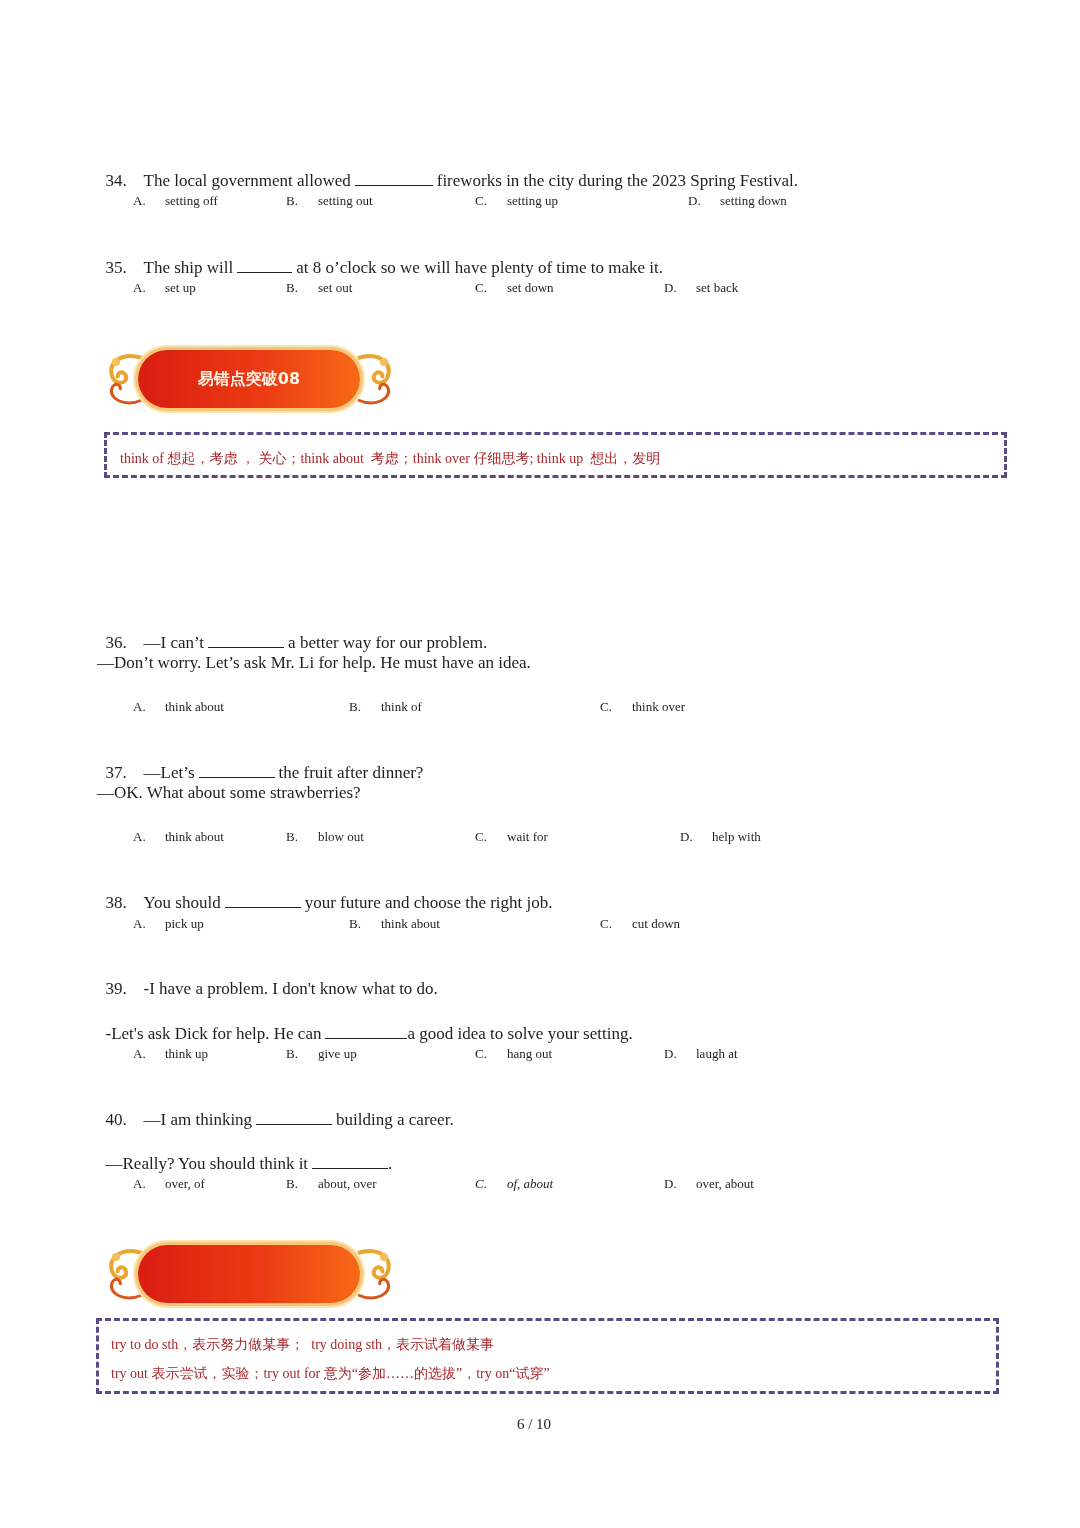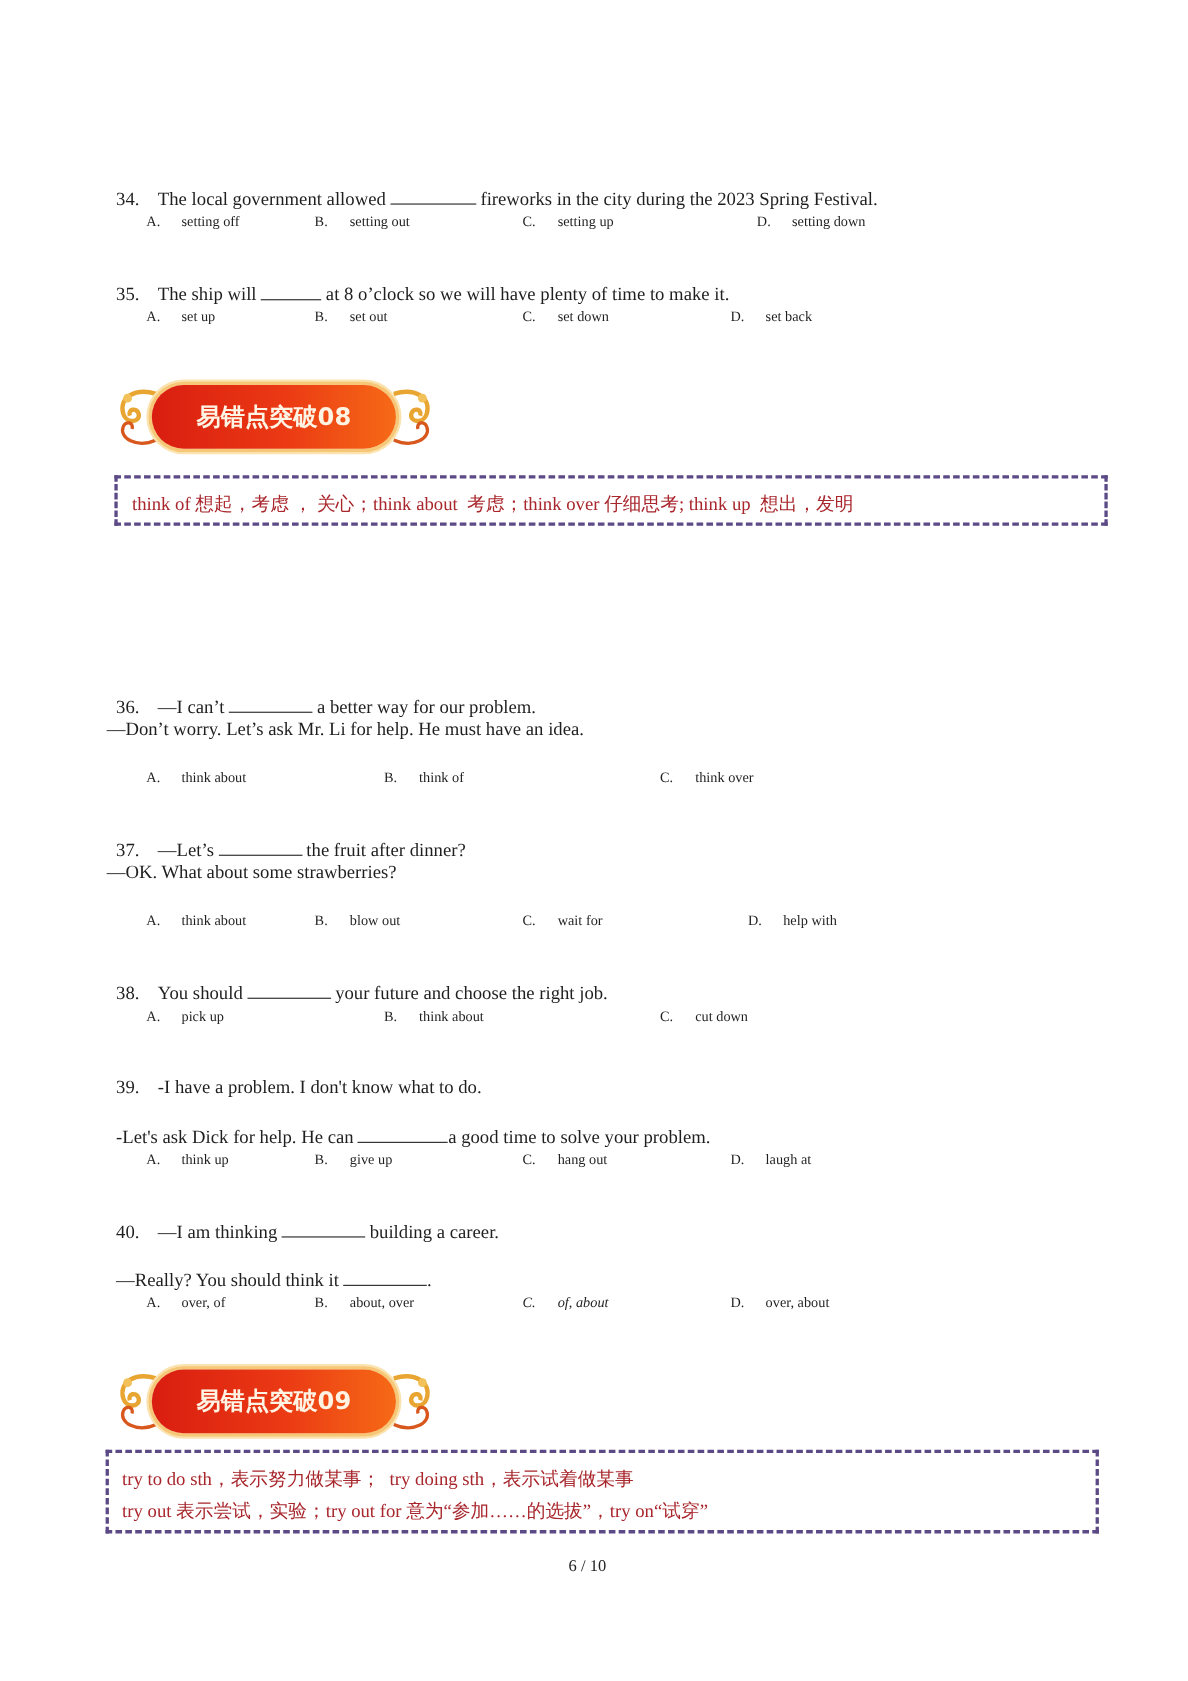--- a/index.html
+++ b/index.html
@@ -22,37 +22,37 @@
     }
     .badge .pill {
       position: absolute; left: 38px; top: 8px; width: 222px; height: 58px;
       border-radius: 30px;
       background: linear-gradient(90deg, #d91d10 0%, #eb3a14 55%, #f66a16 100%);
       box-shadow: 0 0 0 3px #f5c777, 0 0 0 5px #fbe3b0;
     }
     .badge .label {
       position: absolute; left: 38px; top: 8px; width: 222px; height: 58px;
       display: flex; align-items: center; justify-content: center;
-      font-family: "DejaVu Sans", sans-serif; font-weight: bold; font-size: 22px;
+      font-family: "DejaVu Sans", sans-serif; font-weight: bold; font-size: 16px;
       color: #fff3e3; letter-spacing: 0px;
     }
     .badge .scroll {
       position: absolute; top: 6px; width: 46px; height: 62px;
     }
     .badge .scroll.left { left: 2px; }
     .badge .scroll.right { right: 2px; }
 
     .note-box {
       position: absolute;
       border: 3px dashed #5b4a86;
       border-style: dashed;
       box-sizing: border-box;
     }
     .note-text {
-      position: absolute; font-size: 17px; line-height: 22px; white-space: pre; color: #a8262c;
+      position: absolute; font-size: 14px; line-height: 22px; white-space: pre; color: #a8262c;
     }
     .page-num {
       position: absolute; left: 0; width: 1068px; top: 1416px; text-align: center;
       font-size: 15px; color: #222;
     }
   </style>
 </head>
 <body>
 
 <div class="line" style="left:97px;top:147px;">
@@ -110,21 +110,21 @@
   <span class="q-num">38.</span><span>You should</span><span class="blank" style="width:76px;"></span><span>your future and choose the right job.</span>
 </div>
 <div class="opt" style="left:133px;top:913px;"><span class="letter">A.</span><span>pick up</span></div>
 <div class="opt" style="left:349px;top:913px;"><span class="letter">B.</span><span>think about</span></div>
 <div class="opt" style="left:600px;top:913px;"><span class="letter">C.</span><span>cut down</span></div>
 
 <div class="line" style="left:97px;top:956px;">
   <span class="q-num">39.</span><span>-I have a problem. I don't know what to do.</span>
 </div>
 <div class="line" style="left:97px;top:1000px;">
-  <span>-Let's ask Dick for help. He can</span><span class="blank" style="width:82px;margin-right:0;"></span><span>a good time to solve your problem.</span>
+  <span>-Let's ask Dick for help. He can</span><span class="blank" style="width:82px;margin-right:0;"></span><span>a good idea to solve your setting.</span>
 </div>
 <div class="opt" style="left:133px;top:1043px;"><span class="letter">A.</span><span>think up</span></div>
 <div class="opt" style="left:286px;top:1043px;"><span class="letter">B.</span><span>give up</span></div>
 <div class="opt" style="left:475px;top:1043px;"><span class="letter">C.</span><span>hang out</span></div>
 <div class="opt" style="left:664px;top:1043px;"><span class="letter">D.</span><span>laugh at</span></div>
 
 <div class="line" style="left:97px;top:1086px;">
   <span class="q-num">40.</span><span>—I am thinking</span><span class="blank" style="width:76px;"></span><span>building a career.</span>
 </div>
 <div class="line" style="left:97px;top:1130px;">
@@ -135,21 +135,20 @@
 <div class="opt" style="left:475px;top:1173px;font-style:italic;"><span class="letter">C.</span><span>of, about</span></div>
 <div class="opt" style="left:664px;top:1173px;"><span class="letter">D.</span><span>over, about</span></div>
 
 <div class="badge" style="left:100px;top:1237px;">
   <svg class="scroll left" viewBox="0 0 46 62">
     <path d="M40 10 C 20 4, 6 14, 10 28 C 13 38, 26 36, 24 28 C 22 22, 14 24, 16 30" fill="none" stroke="#e9a531" stroke-width="4"></path>
     <path d="M40 52 C 22 60, 6 50, 10 40 C 12 34, 20 36, 18 42" fill="none" stroke="#d8571c" stroke-width="3"></path>
     <circle cx="14" cy="14" r="4" fill="#f3c15a"></circle>
   </svg>
   <div class="pill"></div>
-  <div class="label">易错点突破09</div>
   <svg class="scroll right" viewBox="0 0 46 62">
     <path d="M6 10 C 26 4, 40 14, 36 28 C 33 38, 20 36, 22 28 C 24 22, 32 24, 30 30" fill="none" stroke="#e9a531" stroke-width="4"></path>
     <path d="M6 52 C 24 60, 40 50, 36 40 C 34 34, 26 36, 28 42" fill="none" stroke="#d8571c" stroke-width="3"></path>
     <circle cx="32" cy="14" r="4" fill="#f3c15a"></circle>
   </svg>
 </div>
 
 <div class="note-box" style="left:96px;top:1318px;width:903px;height:76px;"></div>
 <div class="note-text" style="left:111px;top:1334px;">try to do sth，表示努力做某事；  try doing sth，表示试着做某事</div>
 <div class="note-text" style="left:111px;top:1363px;">try out 表示尝试，实验；try out for 意为“参加……的选拔”，try on“试穿”</div>

